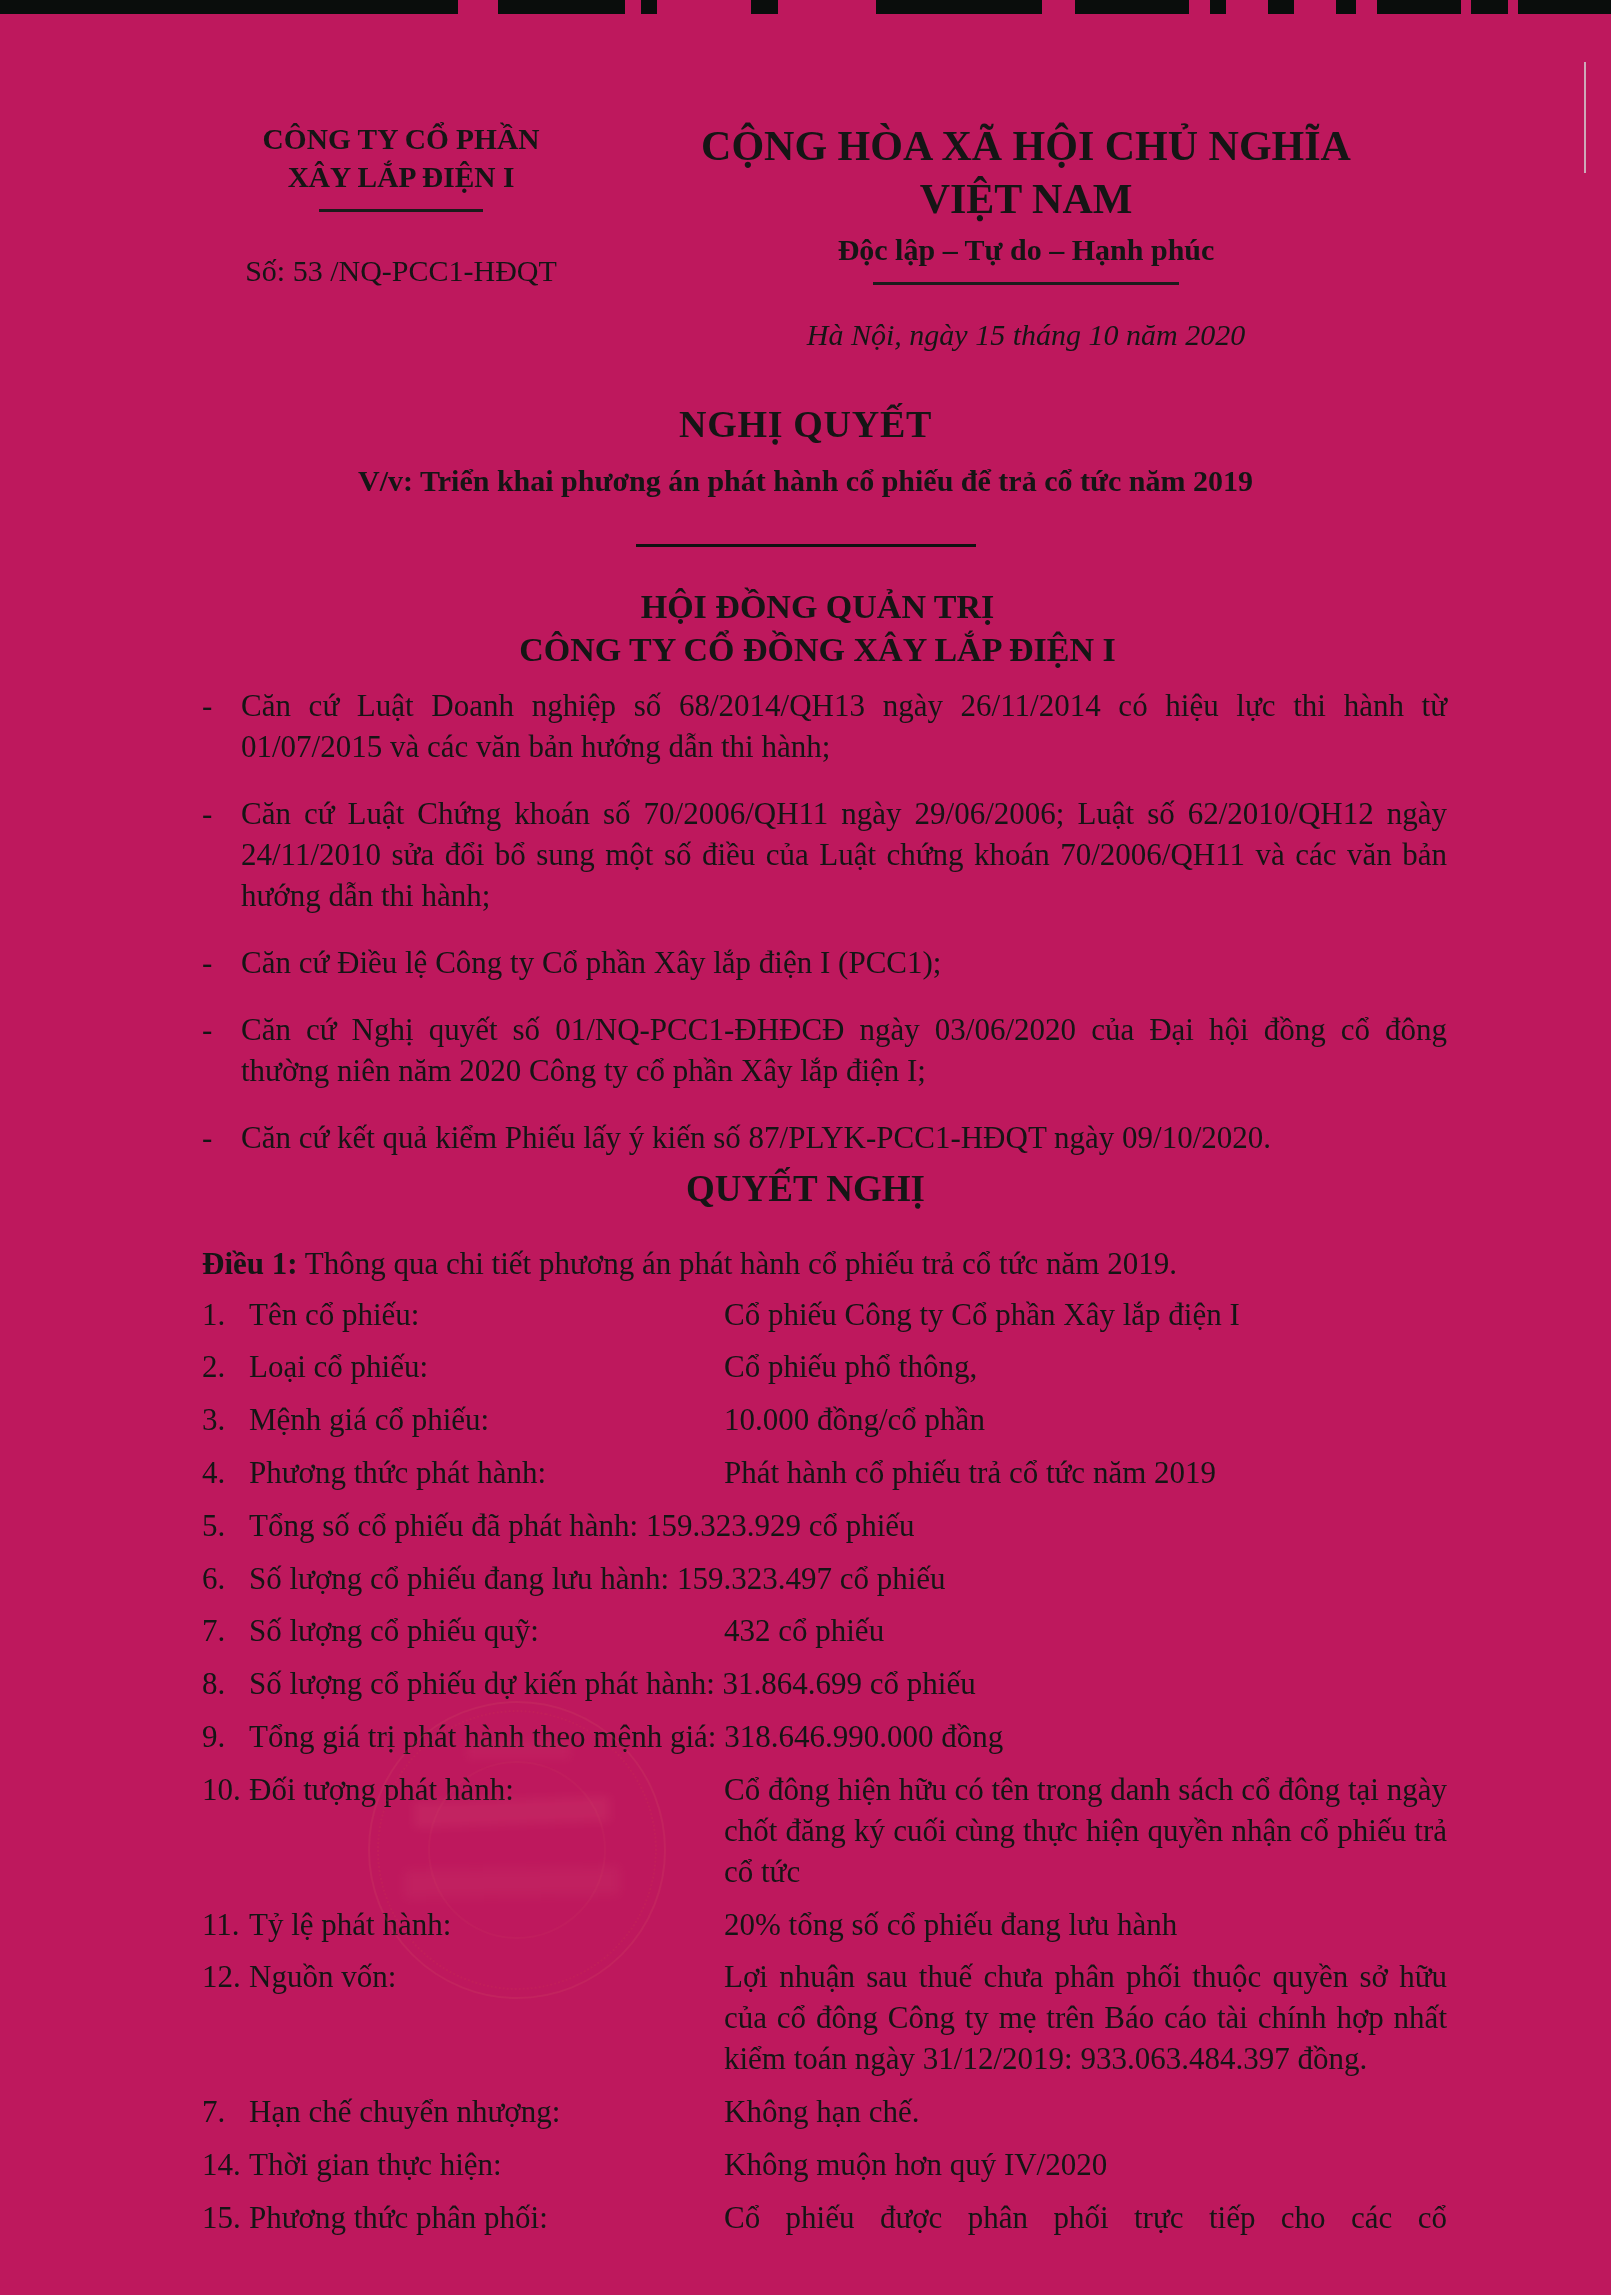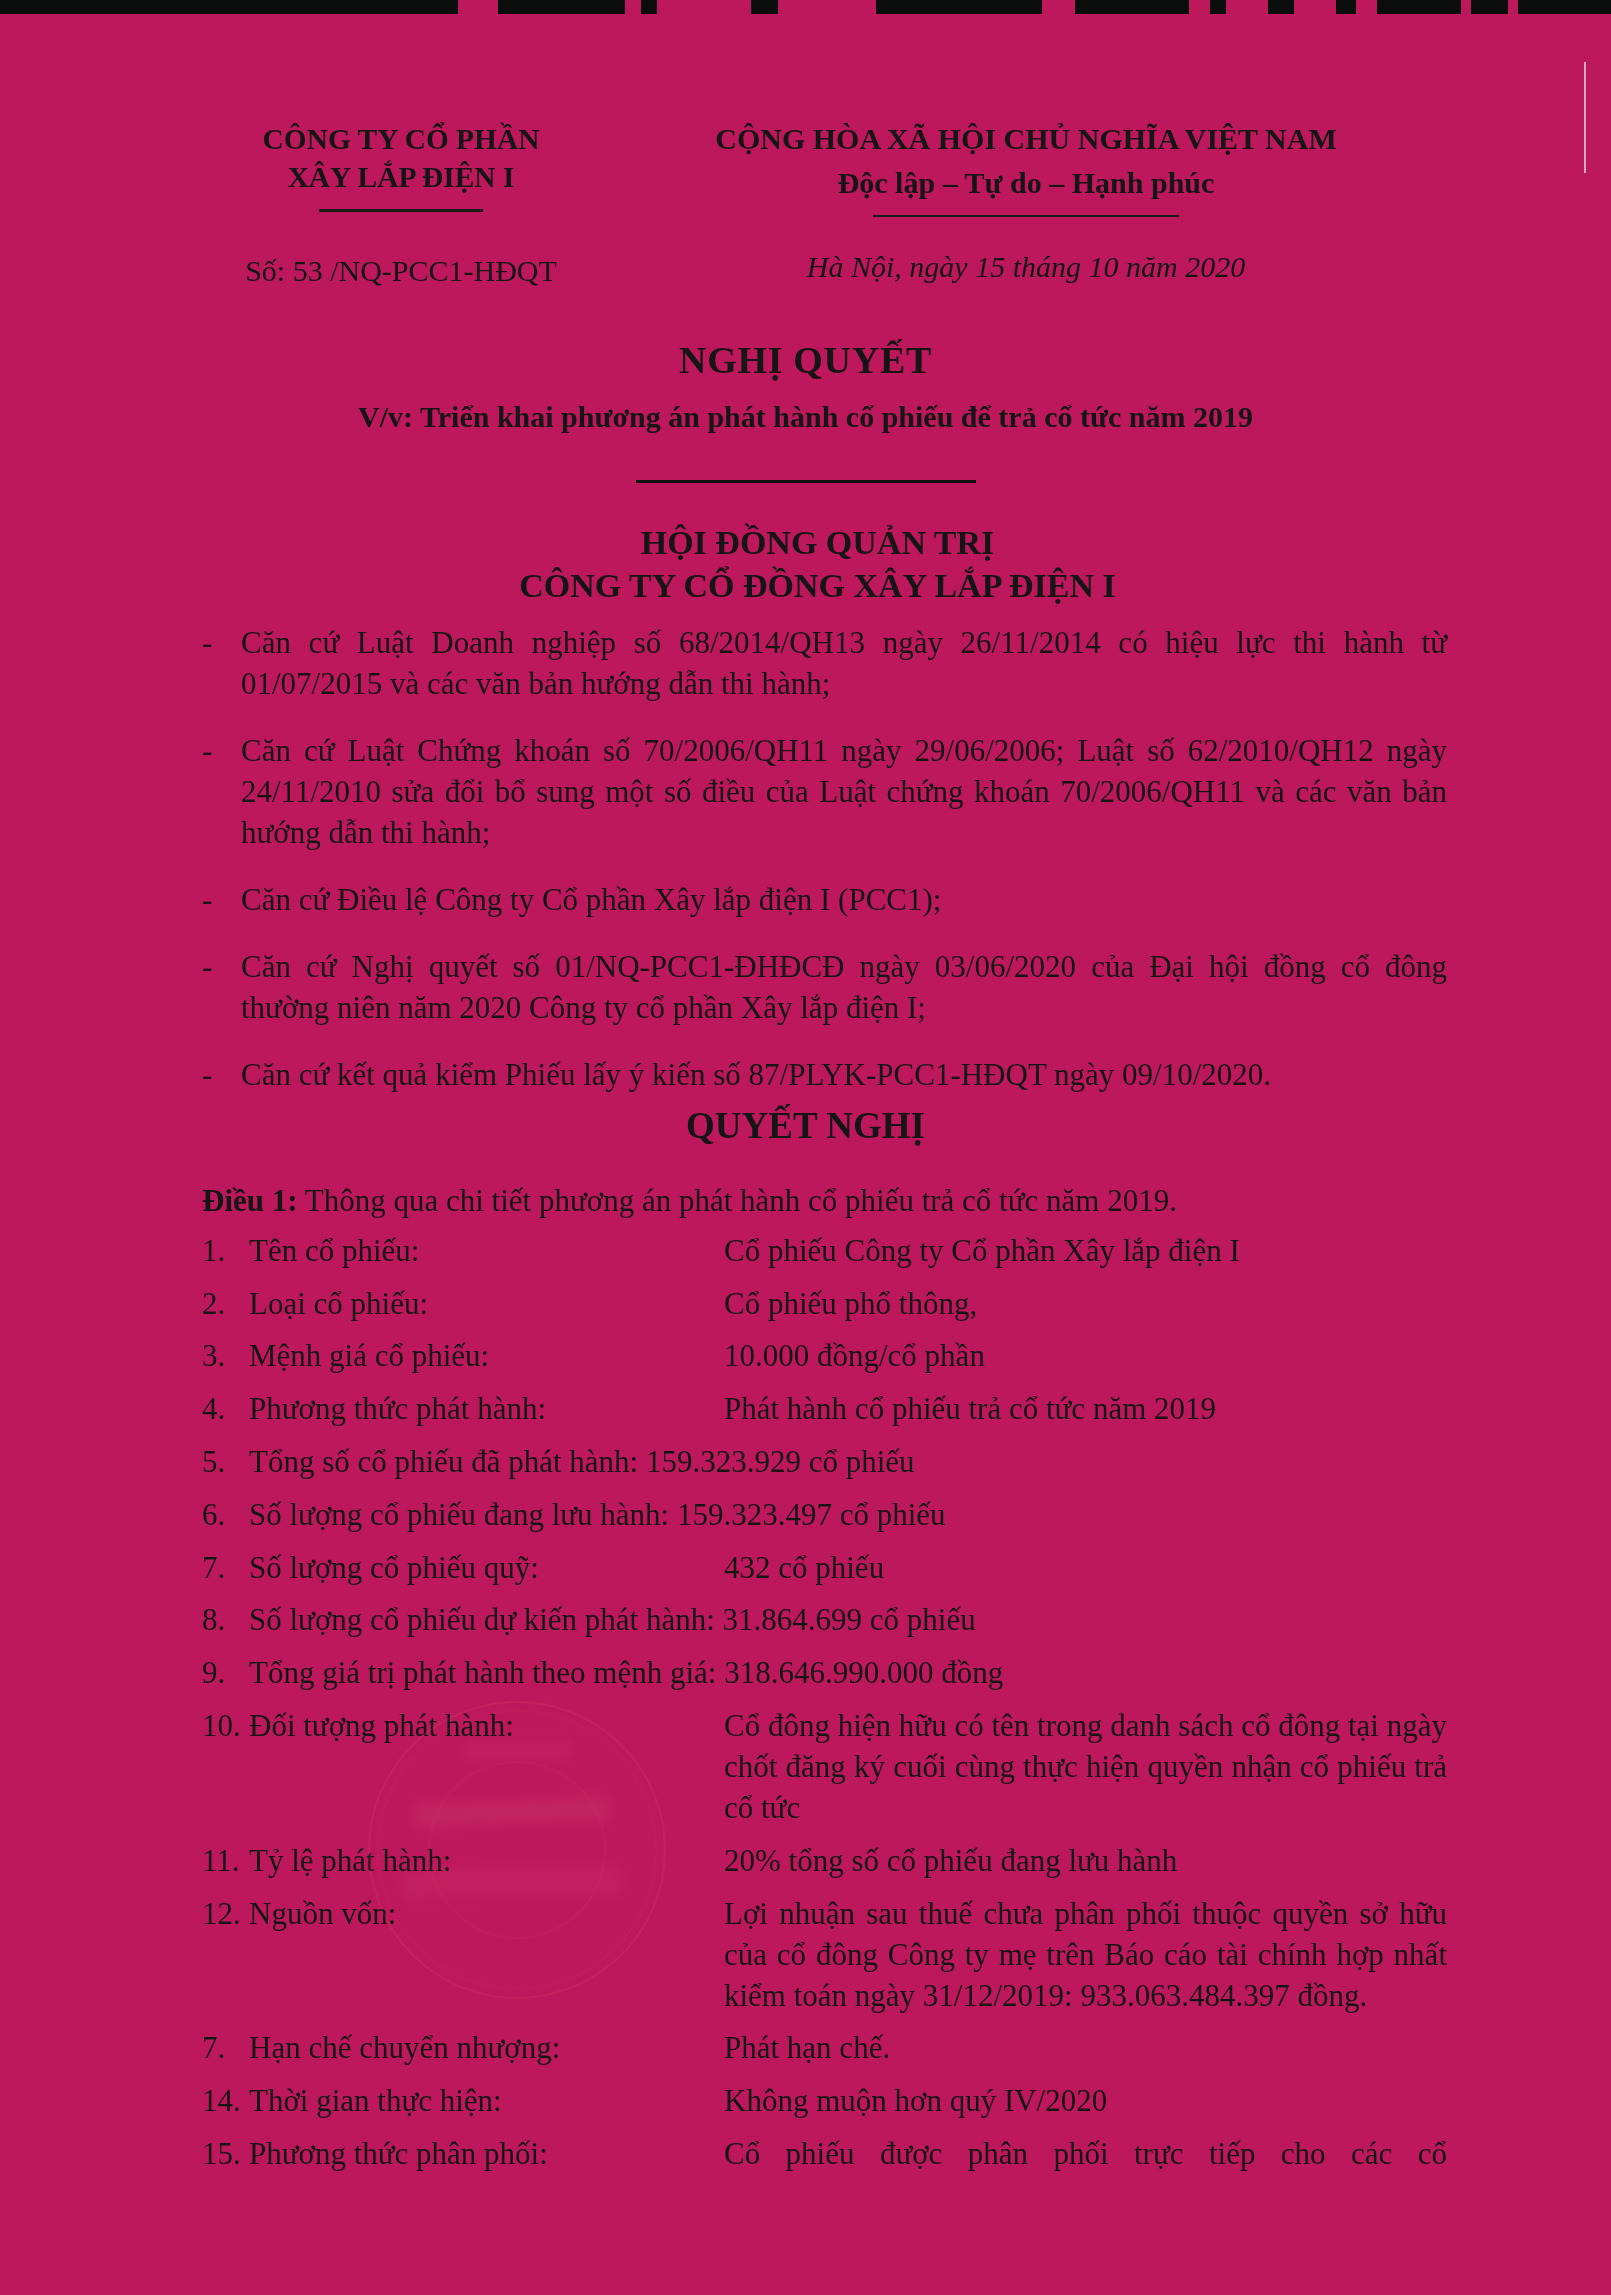--- a/index.html
+++ b/index.html
@@ -29,21 +29,21 @@
       #0a0d0c 91.3%,#0a0d0c 93.6%,transparent 93.6%,transparent 94.2%,
       #0a0d0c 94.2%,#0a0d0c 100%);
   }
   .edge-line{position:absolute;top:62px;right:25px;width:2px;height:111px;background:#cfcfcf;opacity:.8;}
 
   
   .doc-header{display:flex;padding:120px 0 0 175px;}
   .head-left{width:452px;text-align:center;}
   .head-right{width:674px;margin-left:62px;text-align:center;}
   .org-line{font-weight:bold;font-size:29.4px;line-height:1.3;}
-  .nat-title{font-weight:bold;font-size:30px;line-height:1.25;}
+  .nat-title{font-weight:bold;font-size:42px;line-height:1.25;}
   .nat-motto{font-weight:bold;font-size:30px;line-height:1.3;margin-top:5.2px;}
   .rule{height:2.6px;background:#1b1b1b;margin:13px auto 0;}
   .rule-left{width:164px;}
   .rule-right{width:306px;}
   .so-line{font-size:30px;margin-top:38px;line-height:41px;}
   .date-line{font-size:30px;font-style:italic;margin-top:29px;line-height:41px;}
 
   
   .title-block{margin-top:46px;text-align:center;}
   .doc-title{font-size:38px;font-weight:bold;letter-spacing:0.7px;line-height:46px;}
@@ -217,21 +217,21 @@
 
       <div class="row tab">
         <span class="num">12.</span>
         <span class="label">Nguồn vốn:</span>
         <div class="value">Lợi nhuận sau thuế chưa phân phối thuộc quyền sở hữu của cổ đông Công ty mẹ trên Báo cáo tài chính hợp nhất kiểm toán ngày 31/12/2019: 933.063.484.397 đồng.</div>
       </div>
 
       <div class="row tab">
         <span class="num">7.</span>
         <span class="label">Hạn chế chuyển nhượng:</span>
-        <div class="value plain">Phát hạn chế.</div>
+        <div class="value plain">Không hạn chế.</div>
       </div>
 
       <div class="row tab">
         <span class="num">14.</span>
         <span class="label">Thời gian thực hiện:</span>
         <div class="value plain">Không muộn hơn quý IV/2020</div>
       </div>
 
       <div class="row tab">
         <span class="num">15.</span>

